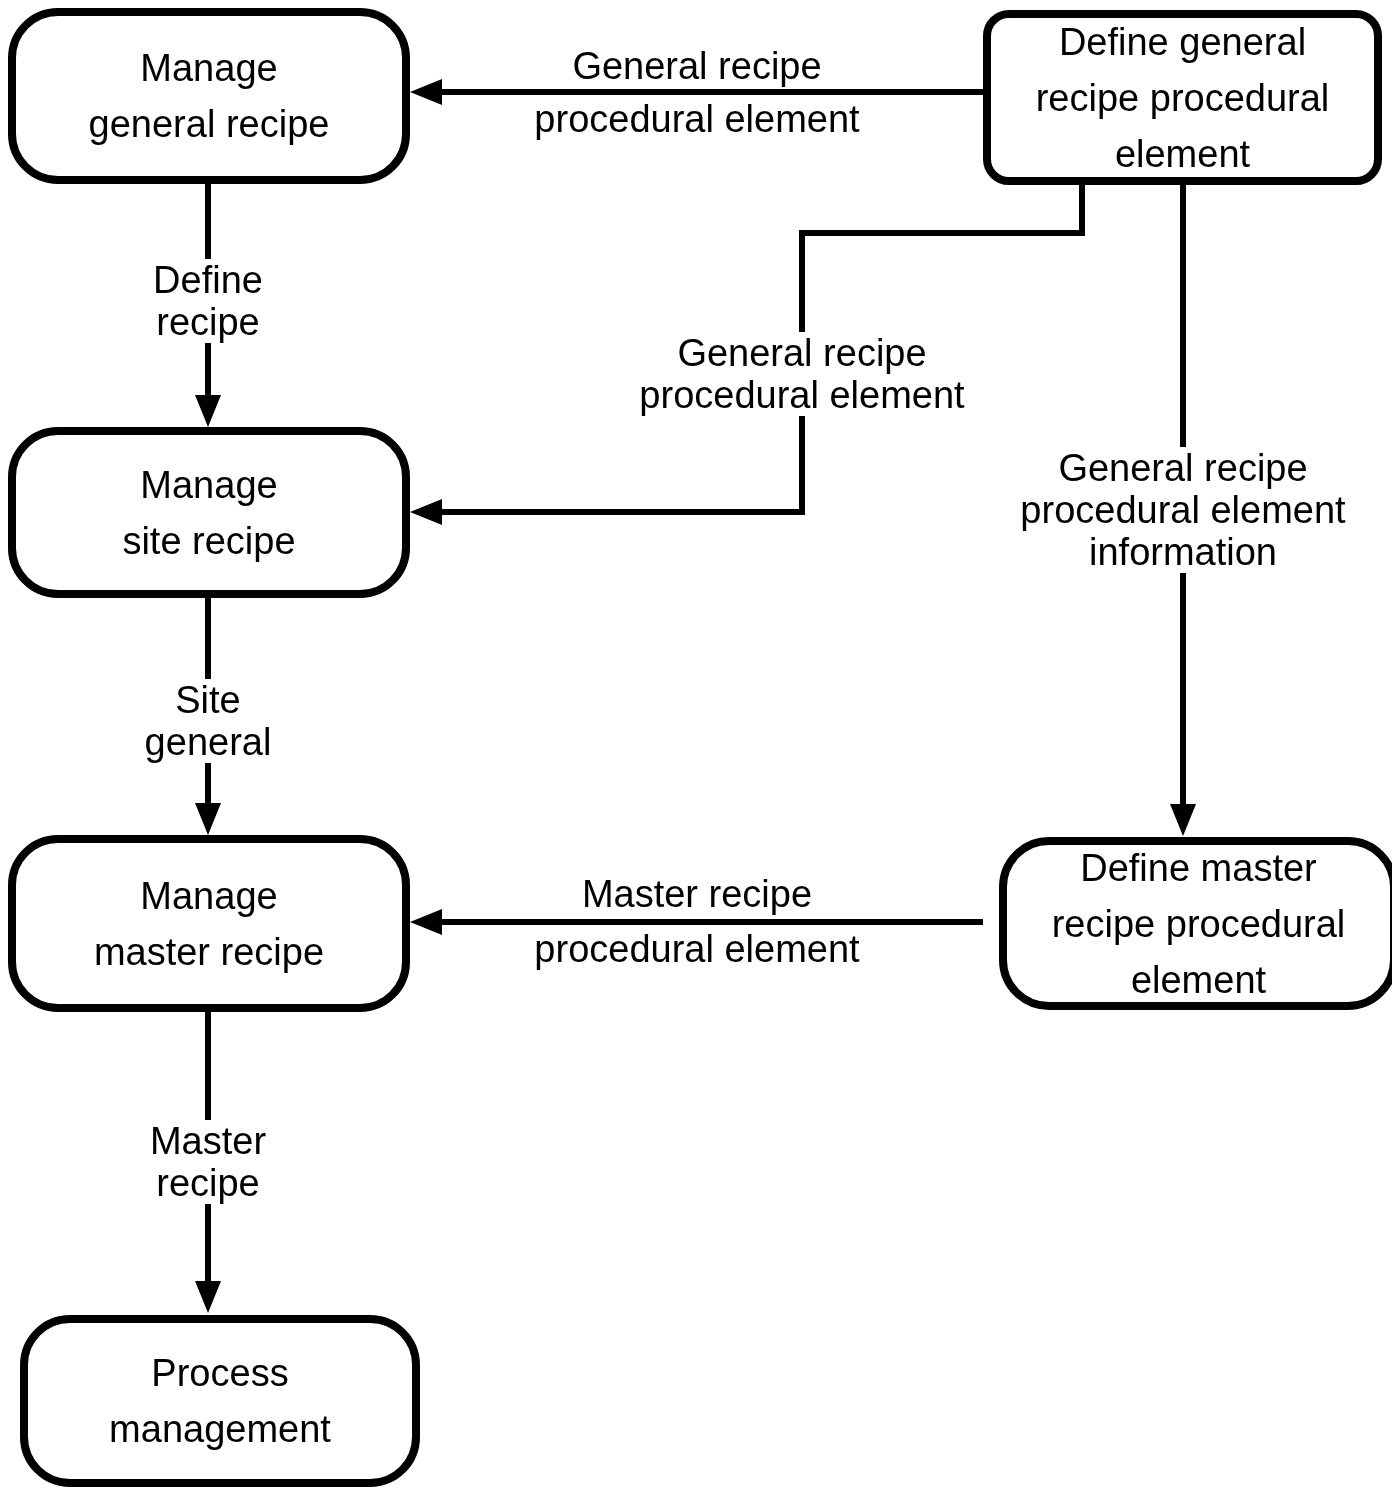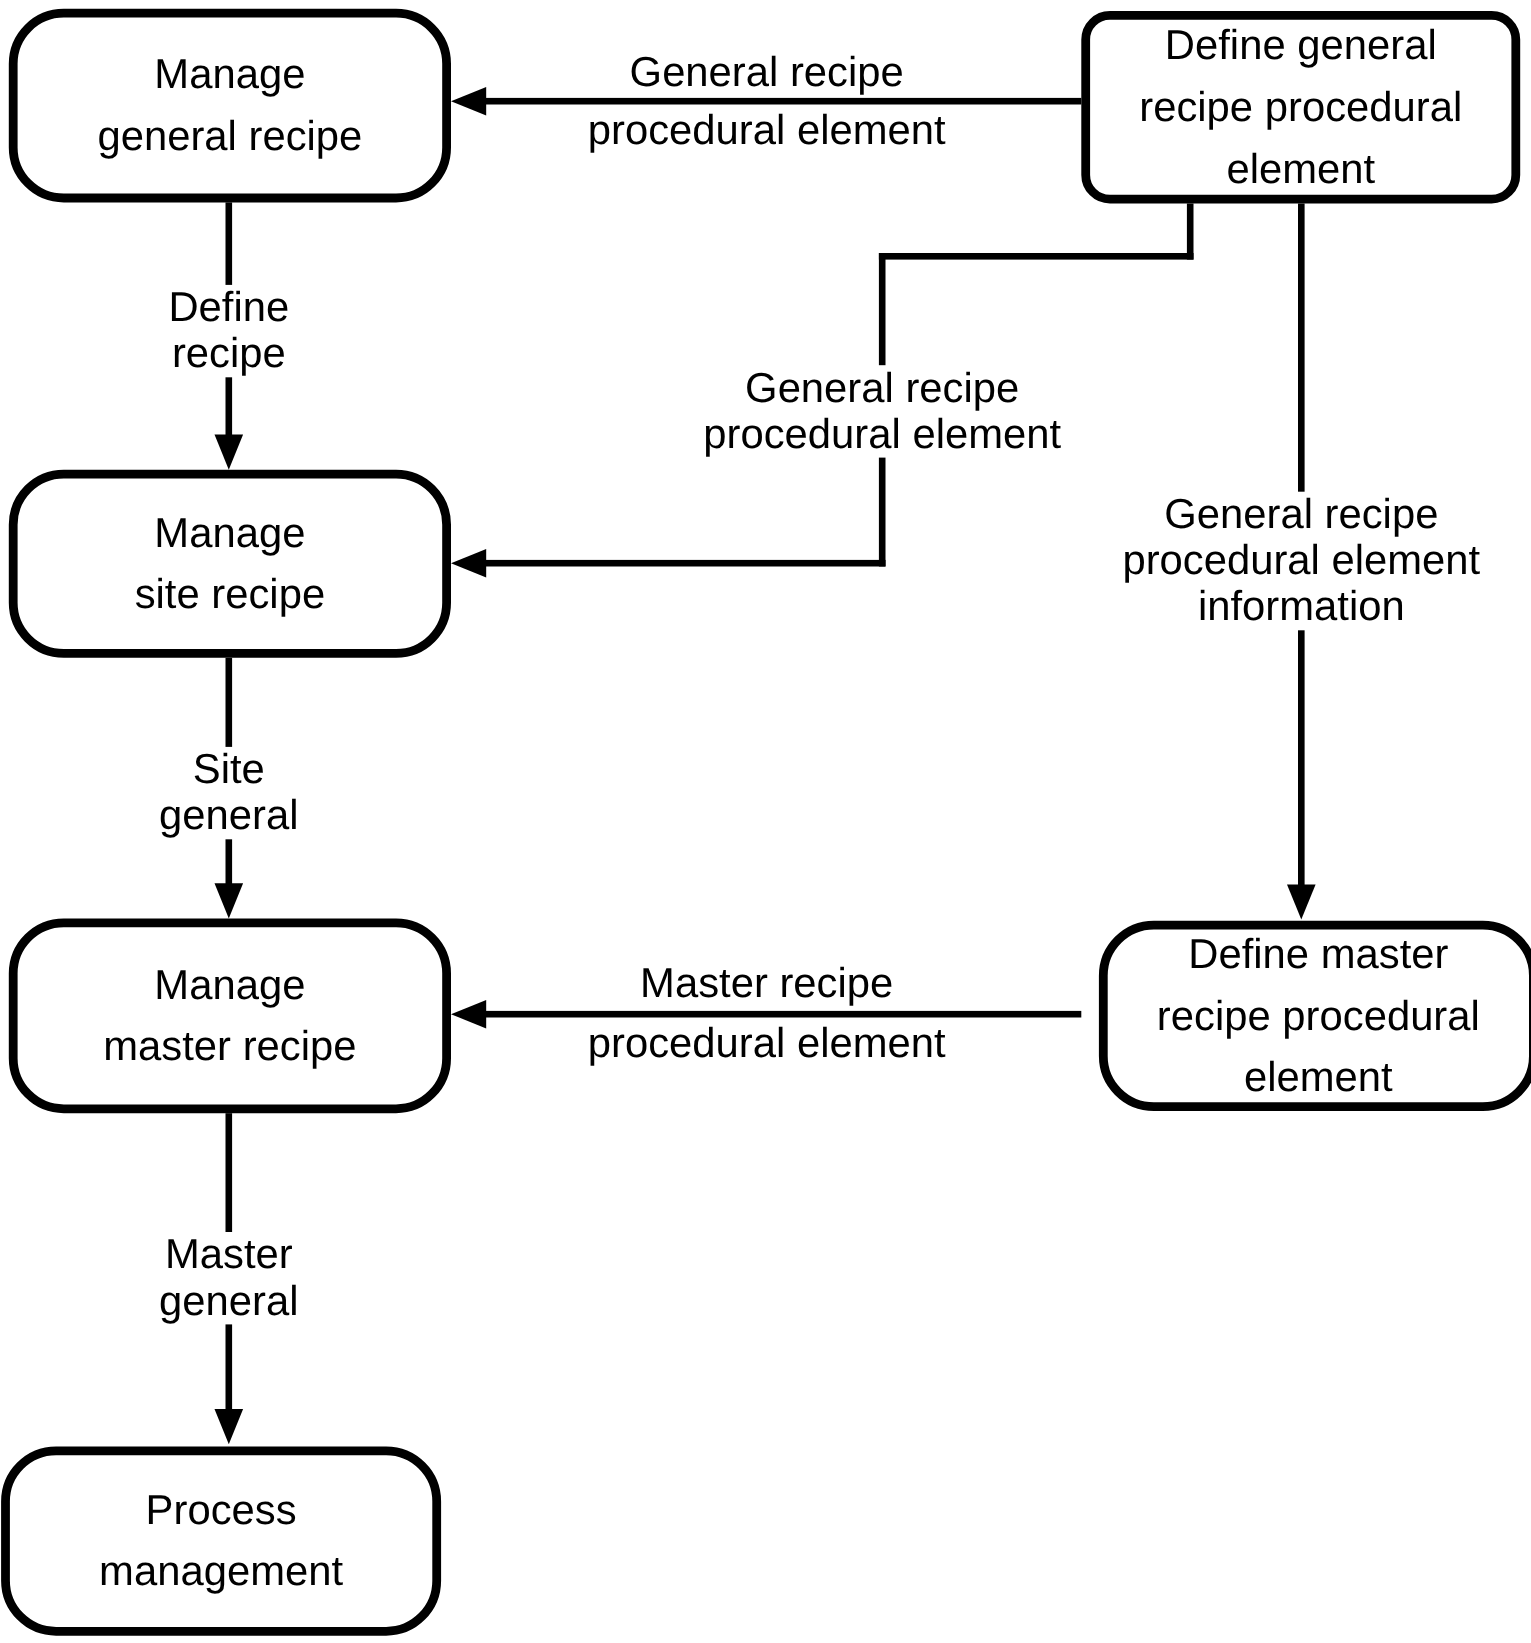--- a/index.html
+++ b/index.html
@@ -107,35 +107,35 @@
 procedural element
 information</div>
 
   <div class="lbl bg" style="left:108px; top:679px; width:200px; height:84px;">Site
 general</div>
 
   <div class="lbl single" style="left:497px; top:872px; width:400px; height:44px;">Master recipe</div>
   <div class="lbl single" style="left:497px; top:927px; width:400px; height:44px;">procedural element</div>
 
   <div class="lbl bg" style="left:108px; top:1120px; width:200px; height:84px;">Master
-general</div>
+recipe</div>
 
   <div class="node" style="left:8px; top:8px; width:402px; height:176px;">Manage
 general recipe</div>
 
   <div class="node" style="left:983px; top:10px; width:399px; height:175px;border-radius:26px;">Define general
 recipe procedural
 element</div>
 
   <div class="node" style="left:8px; top:427px; width:402px; height:171px;">Manage
 site recipe</div>
 
   <div class="node" style="left:8px; top:835px; width:402px; height:177px;">Manage
 master recipe</div>
 
   <div class="node" style="left:983px; top:837px; width:399px; height:173px;margin-left:16px;">Define master
 recipe procedural
 element</div>
 
-  <div class="node" style="left:1px; top:1315px; width:400px; height:172px;">Process
+  <div class="node" style="left:20px; top:1315px; width:400px; height:172px;">Process
 management</div>
 
 </div>
 
 </body></html>

